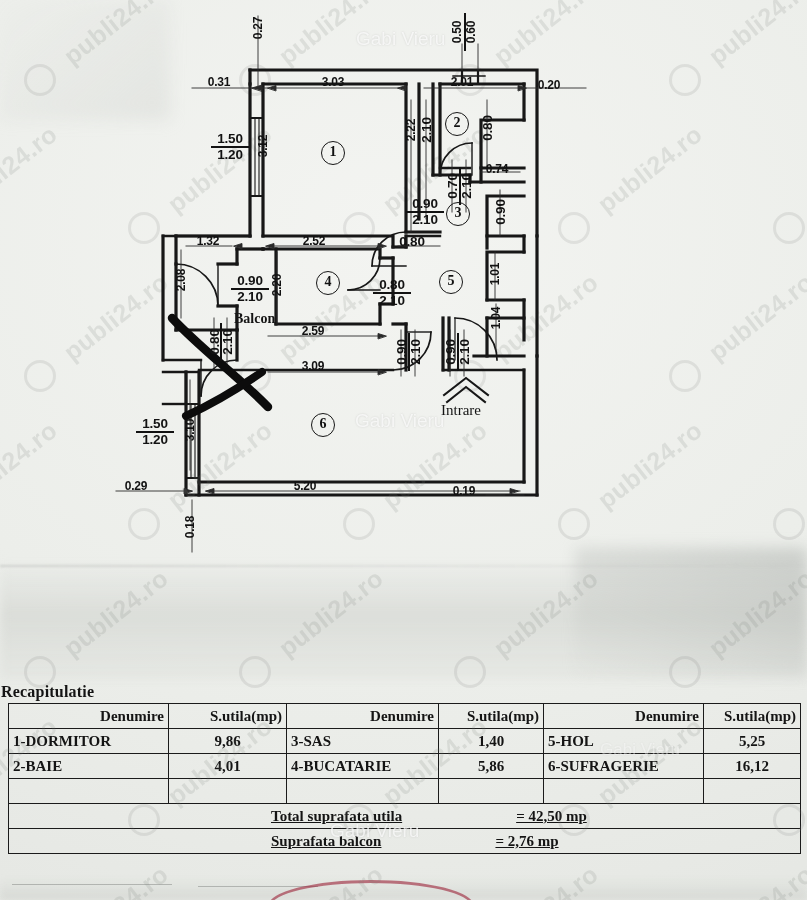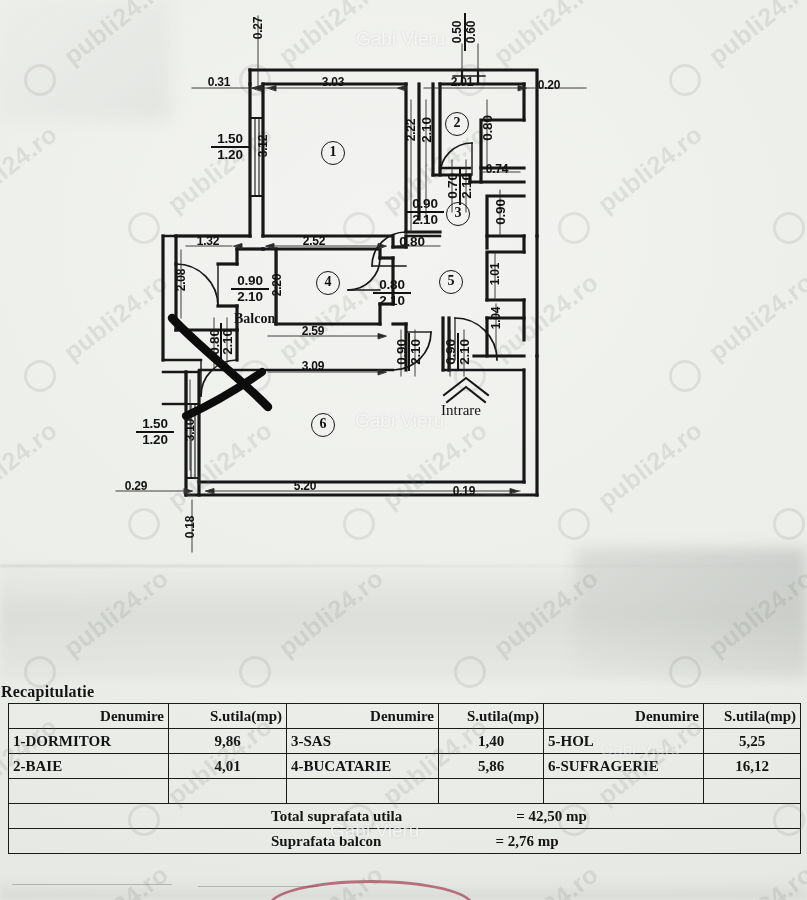--- a/index.html
+++ b/index.html
@@ -54,21 +54,21 @@
      transform:translateX(-7px);}
   table.recap{border-collapse:collapse;width:792px;table-layout:fixed;
      font-family:"Liberation Serif",serif;}
   table.recap td{border:1.4px solid #1b1b1b;padding:1px 4px;
      font-size:15px;font-weight:700;height:22px;vertical-align:middle;}
   td.hd{text-align:right;font-size:14.5px;margin-top:23px;}
   td.nm{text-align:left;}
   td.vl{text-align:center;}
   td.blank{height:20px;}
   td.totrow{text-align:left;font-size:15.5px;font-weight:700;padding-left:0;}
-  .tot-inner{display:flex;}
+  .tot-inner{display:flex;text-decoration:underline;}
   .tot-lbl{flex:0 0 auto;}
   .tot-val{flex:0 0 auto;}
   .stamp{position:absolute;left:268px;top:880px;width:200px;height:46px;
      border:3px solid rgba(156,38,60,0.62);border-radius:50%;
      color:rgba(156,38,60,0.72);font-size:17px;font-weight:700;
      font-family:"Liberation Serif",serif;letter-spacing:3px;
      text-align:center;line-height:50px;overflow:hidden;}
   .faint-line{position:absolute;background:rgba(90,92,90,0.35);height:1px;}
   .faint-txt{position:absolute;font-size:5px;color:rgba(90,92,90,0.5);
      font-family:"Liberation Sans",sans-serif;white-space:nowrap;}

